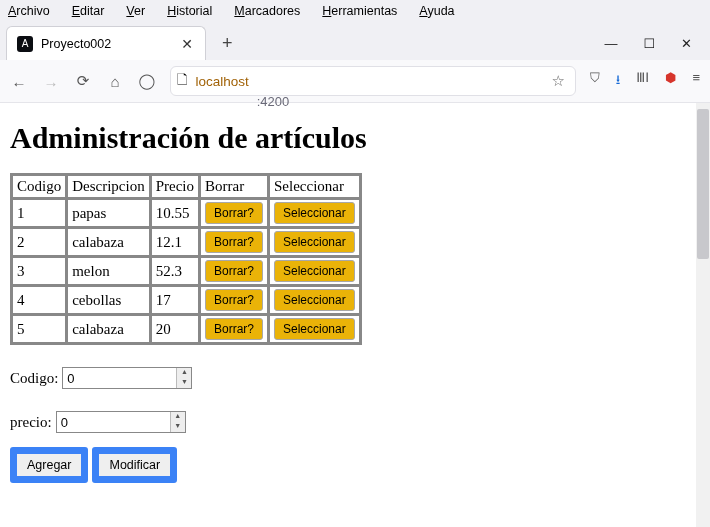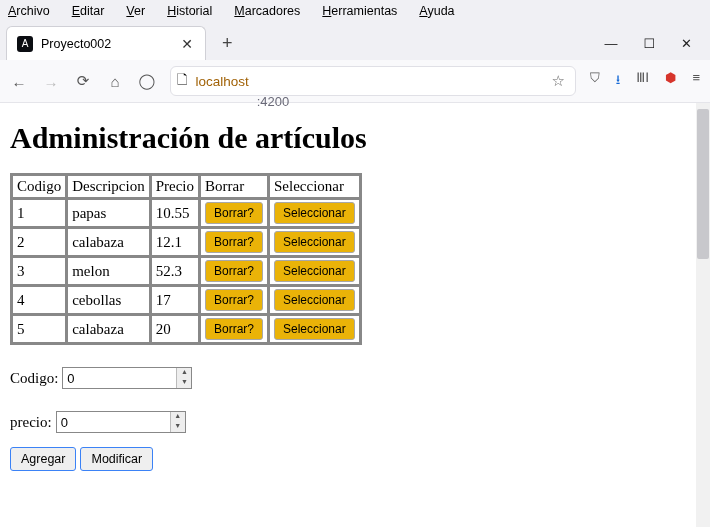--- a/index.html
+++ b/index.html
@@ -173,21 +173,21 @@
     border-left: 1px solid #bbb;
   }
   .spinner-up, .spinner-down { flex:1; cursor: pointer; }
   input.txt { width: 115px; }
 
   .btn-row { margin-top: 14px; display: flex; gap: 4px; }
   .form-btn {
     font-family: -apple-system, "Segoe UI", Arial, sans-serif;
     font-size: 12.5px;
     background: #efefef;
-    border: 1px solid #3b82f6;
+    border: 7px solid #3b82f6;
     border-radius: 3px;
     padding: 4px 10px;
     cursor: pointer;
   }
 </style>
 </head>
 <body>
 
 <div class="menubar">
   <span>Archivo</span>

